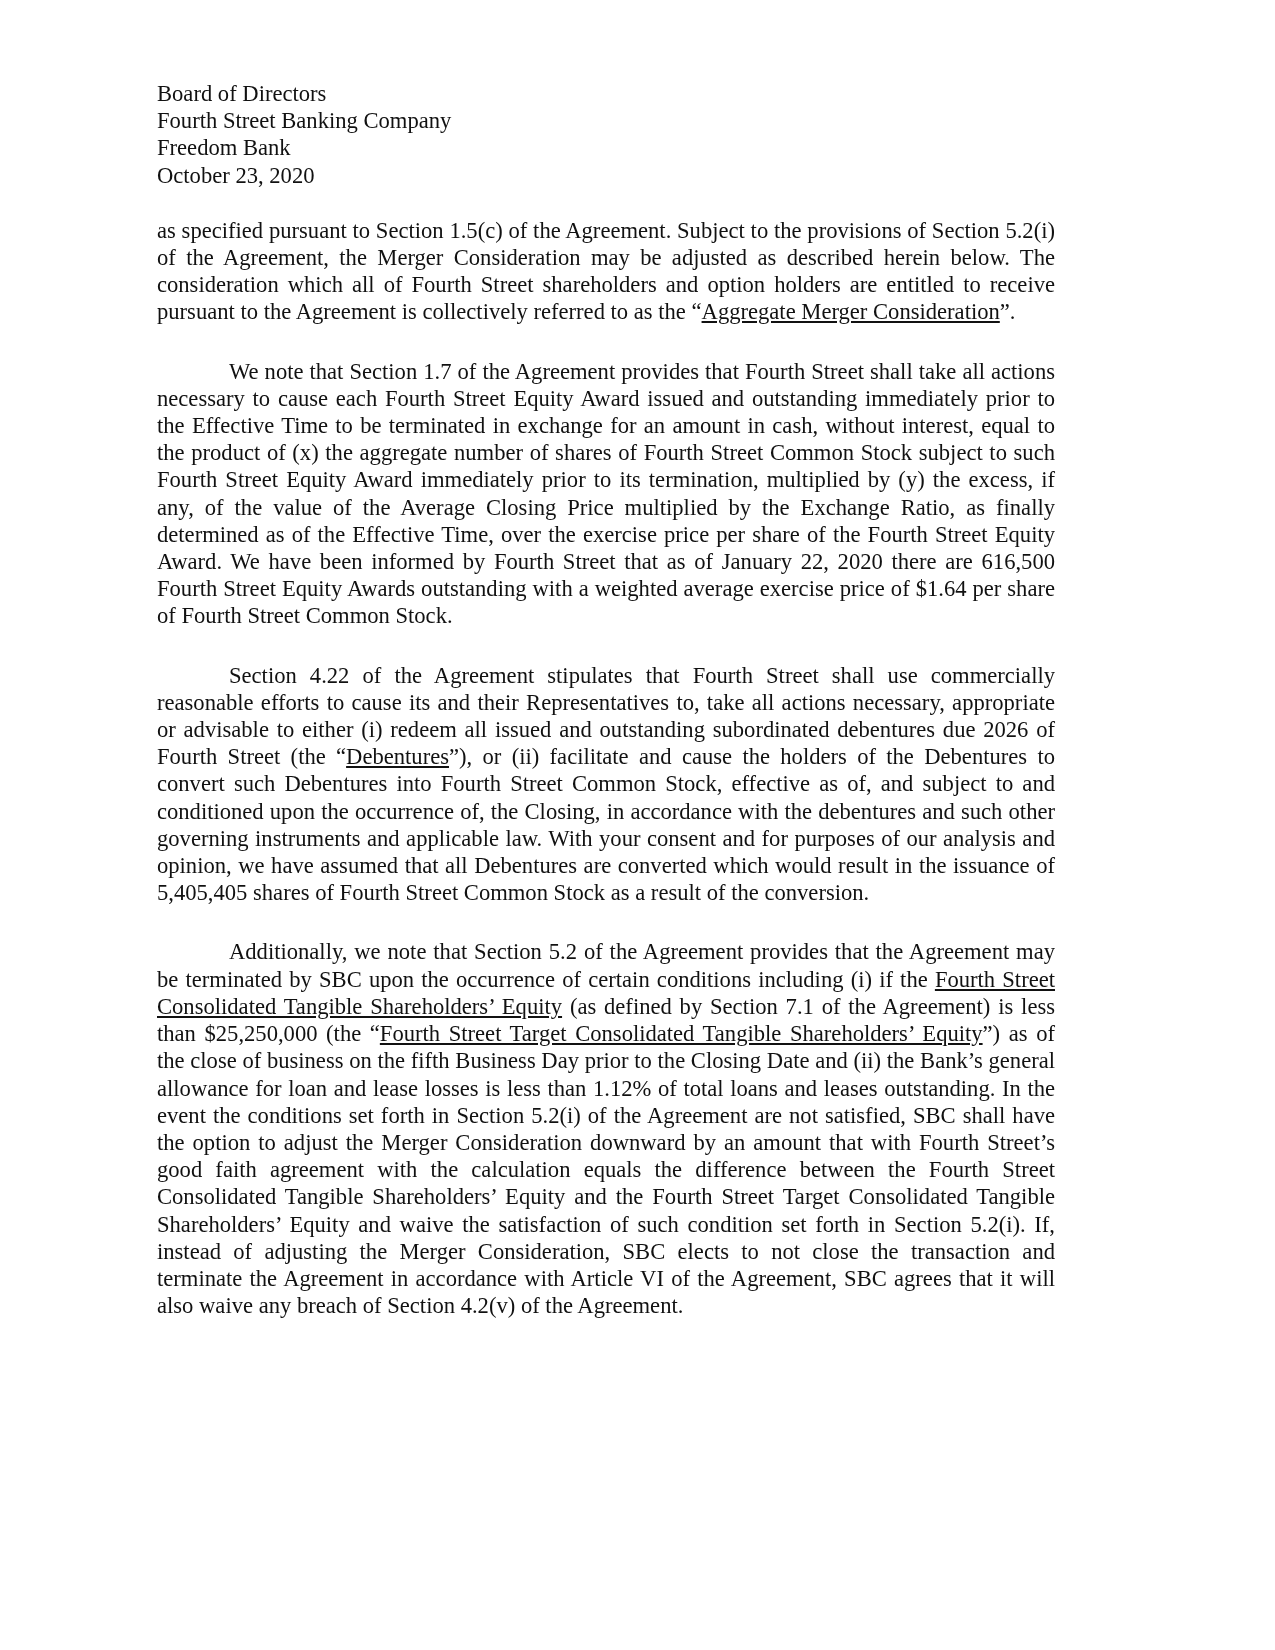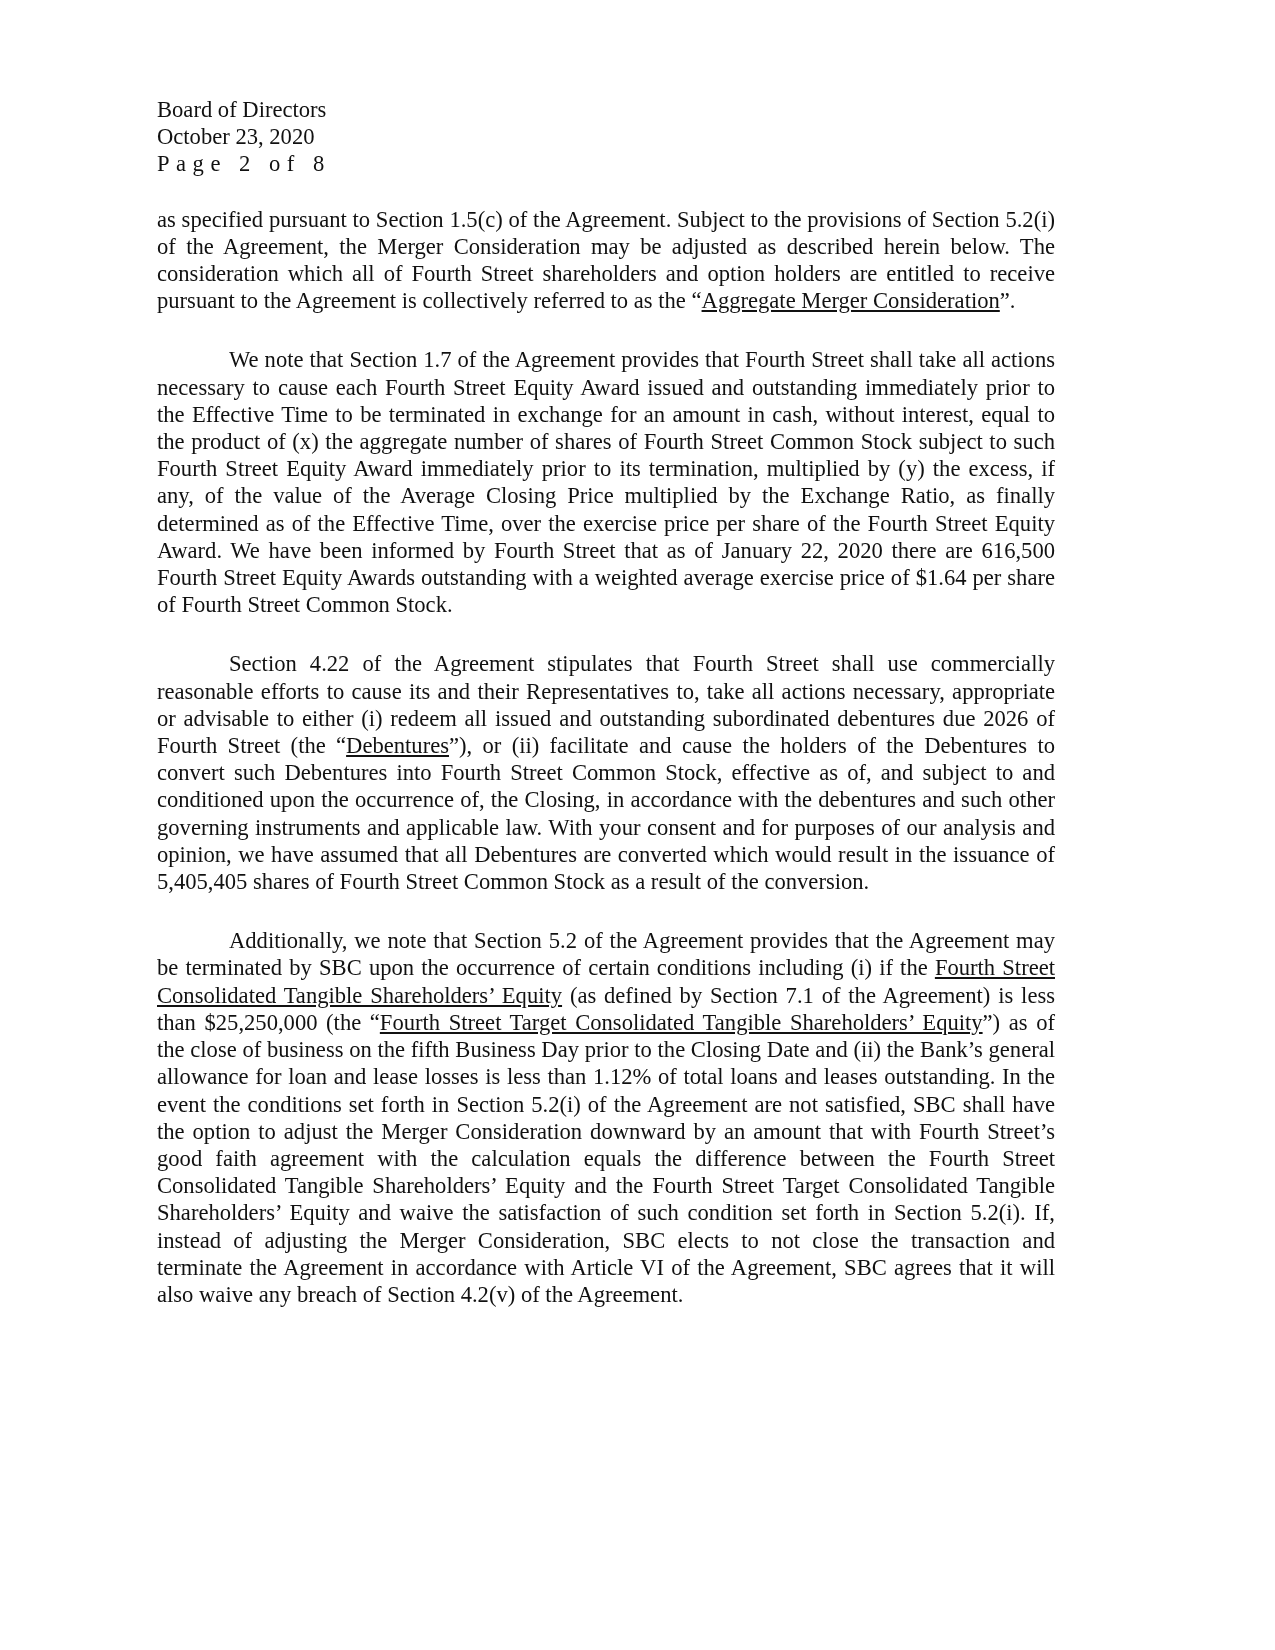--- a/index.html
+++ b/index.html
@@ -1,36 +1,37 @@
 <!DOCTYPE html>
 <html><head>
 <meta charset="utf-8">
 <style>
   html, body { margin: 0; padding: 0; background: #ffffff; }
   body { width: 1275px; height: 1650px; position: relative; overflow: hidden; }
   .page {
-    position: absolute; left: 157px; top: 96px; width: 898px;
+    position: absolute; left: 157px; top: 80px; width: 898px;
     font-family: "Liberation Serif", "DejaVu Serif", serif;
     font-size: 22.6px; line-height: 27.2px; color: #111111;
   }
   .header-line { display: block; white-space: nowrap; }
   .page-num { letter-spacing: 6.5px; }
   .header { margin-bottom: 28px; }
   p { margin: 0 0 27.2px 0; text-align: justify; text-align-last: left; }
   p.indent { text-indent: 72px; margin-top: 32px; }
   u { text-decoration: underline; text-underline-offset: 2px; }
 </style>
 </head>
 <body>
 
 <div class="page">
   <div class="header">
     <span class="header-line">Board of Directors</span>
+    <span class="header-line">Fourth Street Banking Company</span>
+    <span class="header-line">Freedom Bank</span>
     <span class="header-line">October 23, 2020</span>
-    <span class="header-line page-num">Page 2 of 8</span>
   </div>
   <div id="body-text">
       <p><span>as specified pursuant to Section 1.5(c) of the Agreement.  Subject to the provisions of Section 5.2(i) of the Agreement, the Merger Consideration may be adjusted as described herein below. The consideration which all of Fourth Street shareholders and option holders are entitled to receive pursuant to the Agreement is collectively referred to as the “</span><u>Aggregate Merger Consideration</u><span>”.</span></p>
       <p class="indent"><span>We note that Section 1.7 of the Agreement provides that Fourth Street shall take all actions necessary to cause each Fourth Street Equity Award issued and outstanding immediately prior to the Effective Time to be terminated in exchange for an amount in cash, without interest, equal to the product of (x) the aggregate number of shares of Fourth Street Common Stock subject to such Fourth Street Equity Award immediately prior to its termination, multiplied by (y) the excess, if any, of the value of the Average Closing Price multiplied by the Exchange Ratio, as finally determined as of the Effective Time, over the exercise price per share of the Fourth Street Equity Award.  We have been informed by Fourth Street that as of January 22, 2020 there are 616,500 Fourth Street Equity Awards outstanding with a weighted average exercise price of $1.64 per share of Fourth Street Common Stock.</span></p>
       <p class="indent"><span>Section 4.22 of the Agreement stipulates that Fourth Street shall use commercially reasonable efforts to cause its and their Representatives to, take all actions necessary, appropriate or advisable to either (i) redeem all issued and outstanding subordinated debentures due 2026 of Fourth Street (the “</span><u>Debentures</u><span>”), or (ii) facilitate and cause the holders of the Debentures to convert such Debentures into Fourth Street Common Stock, effective as of, and subject to and conditioned upon the occurrence of, the Closing, in accordance with the debentures and such other governing instruments and applicable law.  With your consent and for purposes of our analysis and opinion, we have assumed that all Debentures are converted which would result in the issuance of 5,405,405 shares of Fourth Street Common Stock as a result of the conversion.</span></p>
       <p class="indent"><span>Additionally, we note that Section 5.2 of the Agreement provides that the Agreement may be terminated by SBC upon the occurrence of certain conditions including (i) if the </span><u>Fourth Street Consolidated Tangible Shareholders’ Equity</u><span> (as defined by Section 7.1 of the Agreement) is less than $25,250,000 (the “</span><u>Fourth Street Target Consolidated Tangible Shareholders’ Equity</u><span>”) as of the close of business on the fifth Business Day prior to the Closing Date and (ii) the Bank’s general allowance for loan and lease losses is less than 1.12% of total loans and leases outstanding. In the event the conditions set forth in Section 5.2(i) of the Agreement are not satisfied, SBC shall have the option to adjust the Merger Consideration downward by an amount that with Fourth Street’s good faith agreement with the calculation equals the difference between the Fourth Street Consolidated Tangible Shareholders’ Equity and the Fourth Street Target Consolidated Tangible Shareholders’ Equity and waive the satisfaction of such condition set forth in Section 5.2(i). If, instead of adjusting the Merger Consideration, SBC elects to not close the transaction and terminate the Agreement in accordance with Article VI of the Agreement, SBC agrees that it will also waive any breach of Section 4.2(v) of the Agreement.</span></p>
     </div>
 </div>
 
 </body></html>

